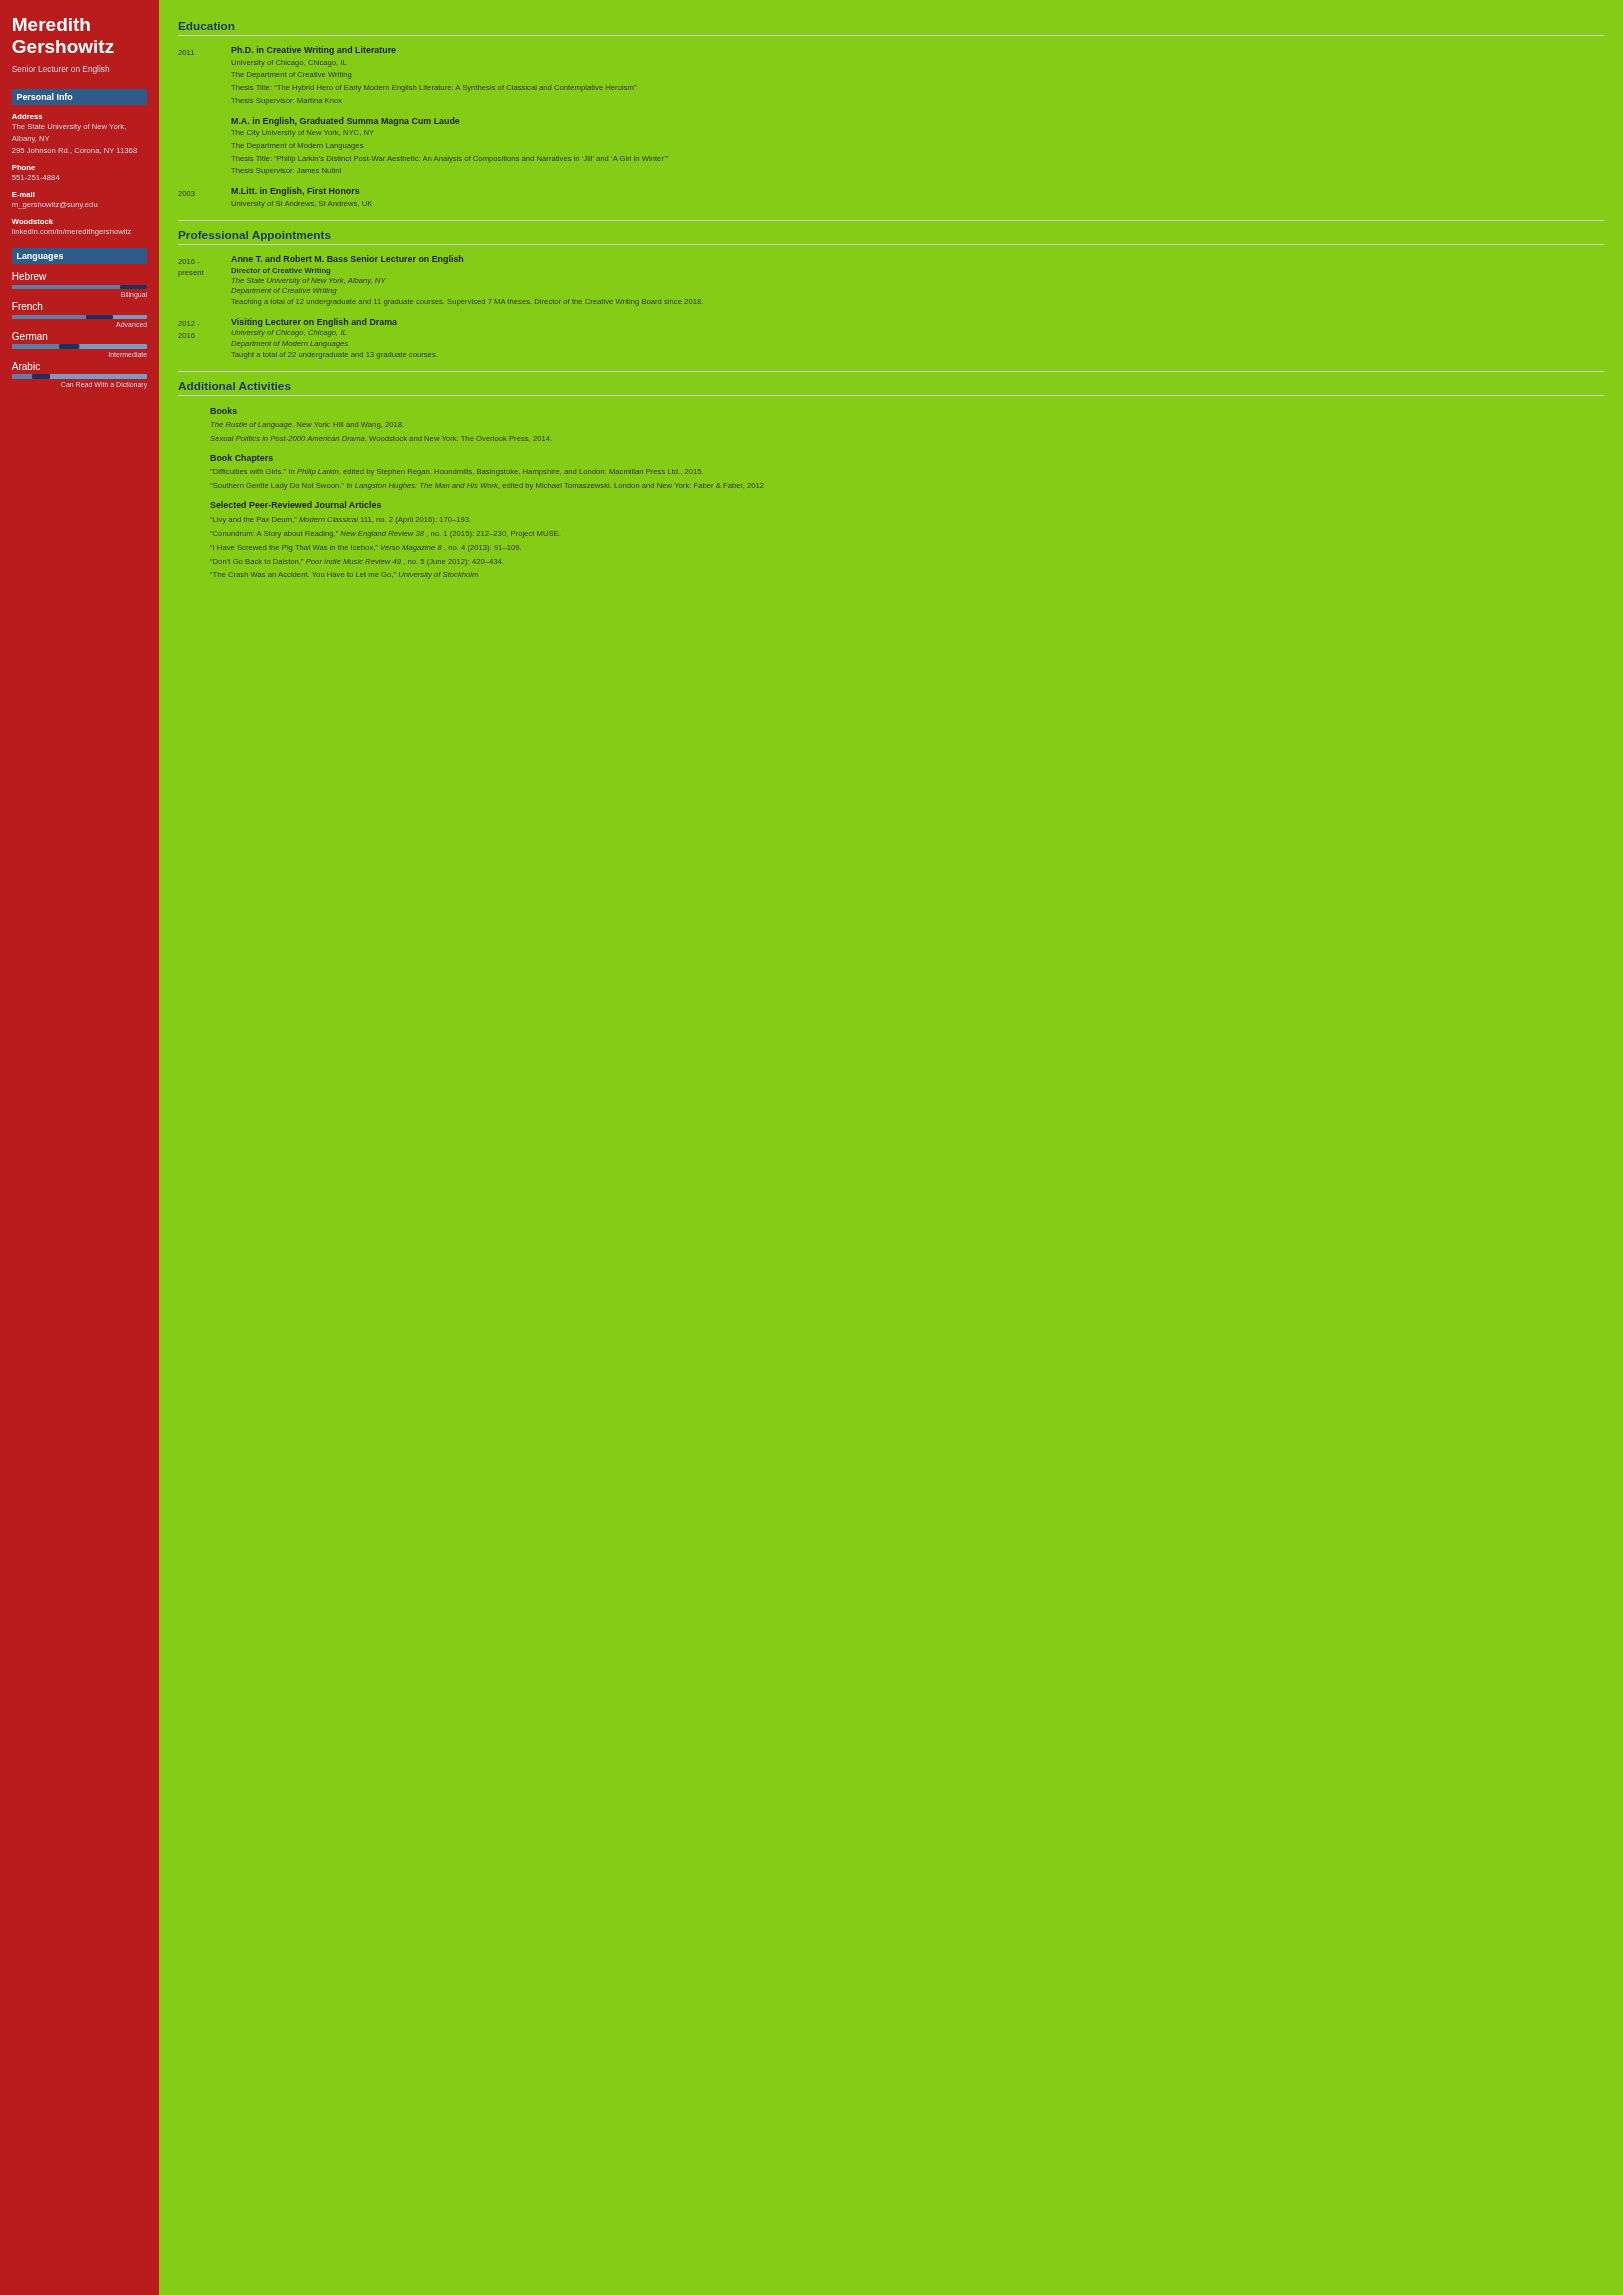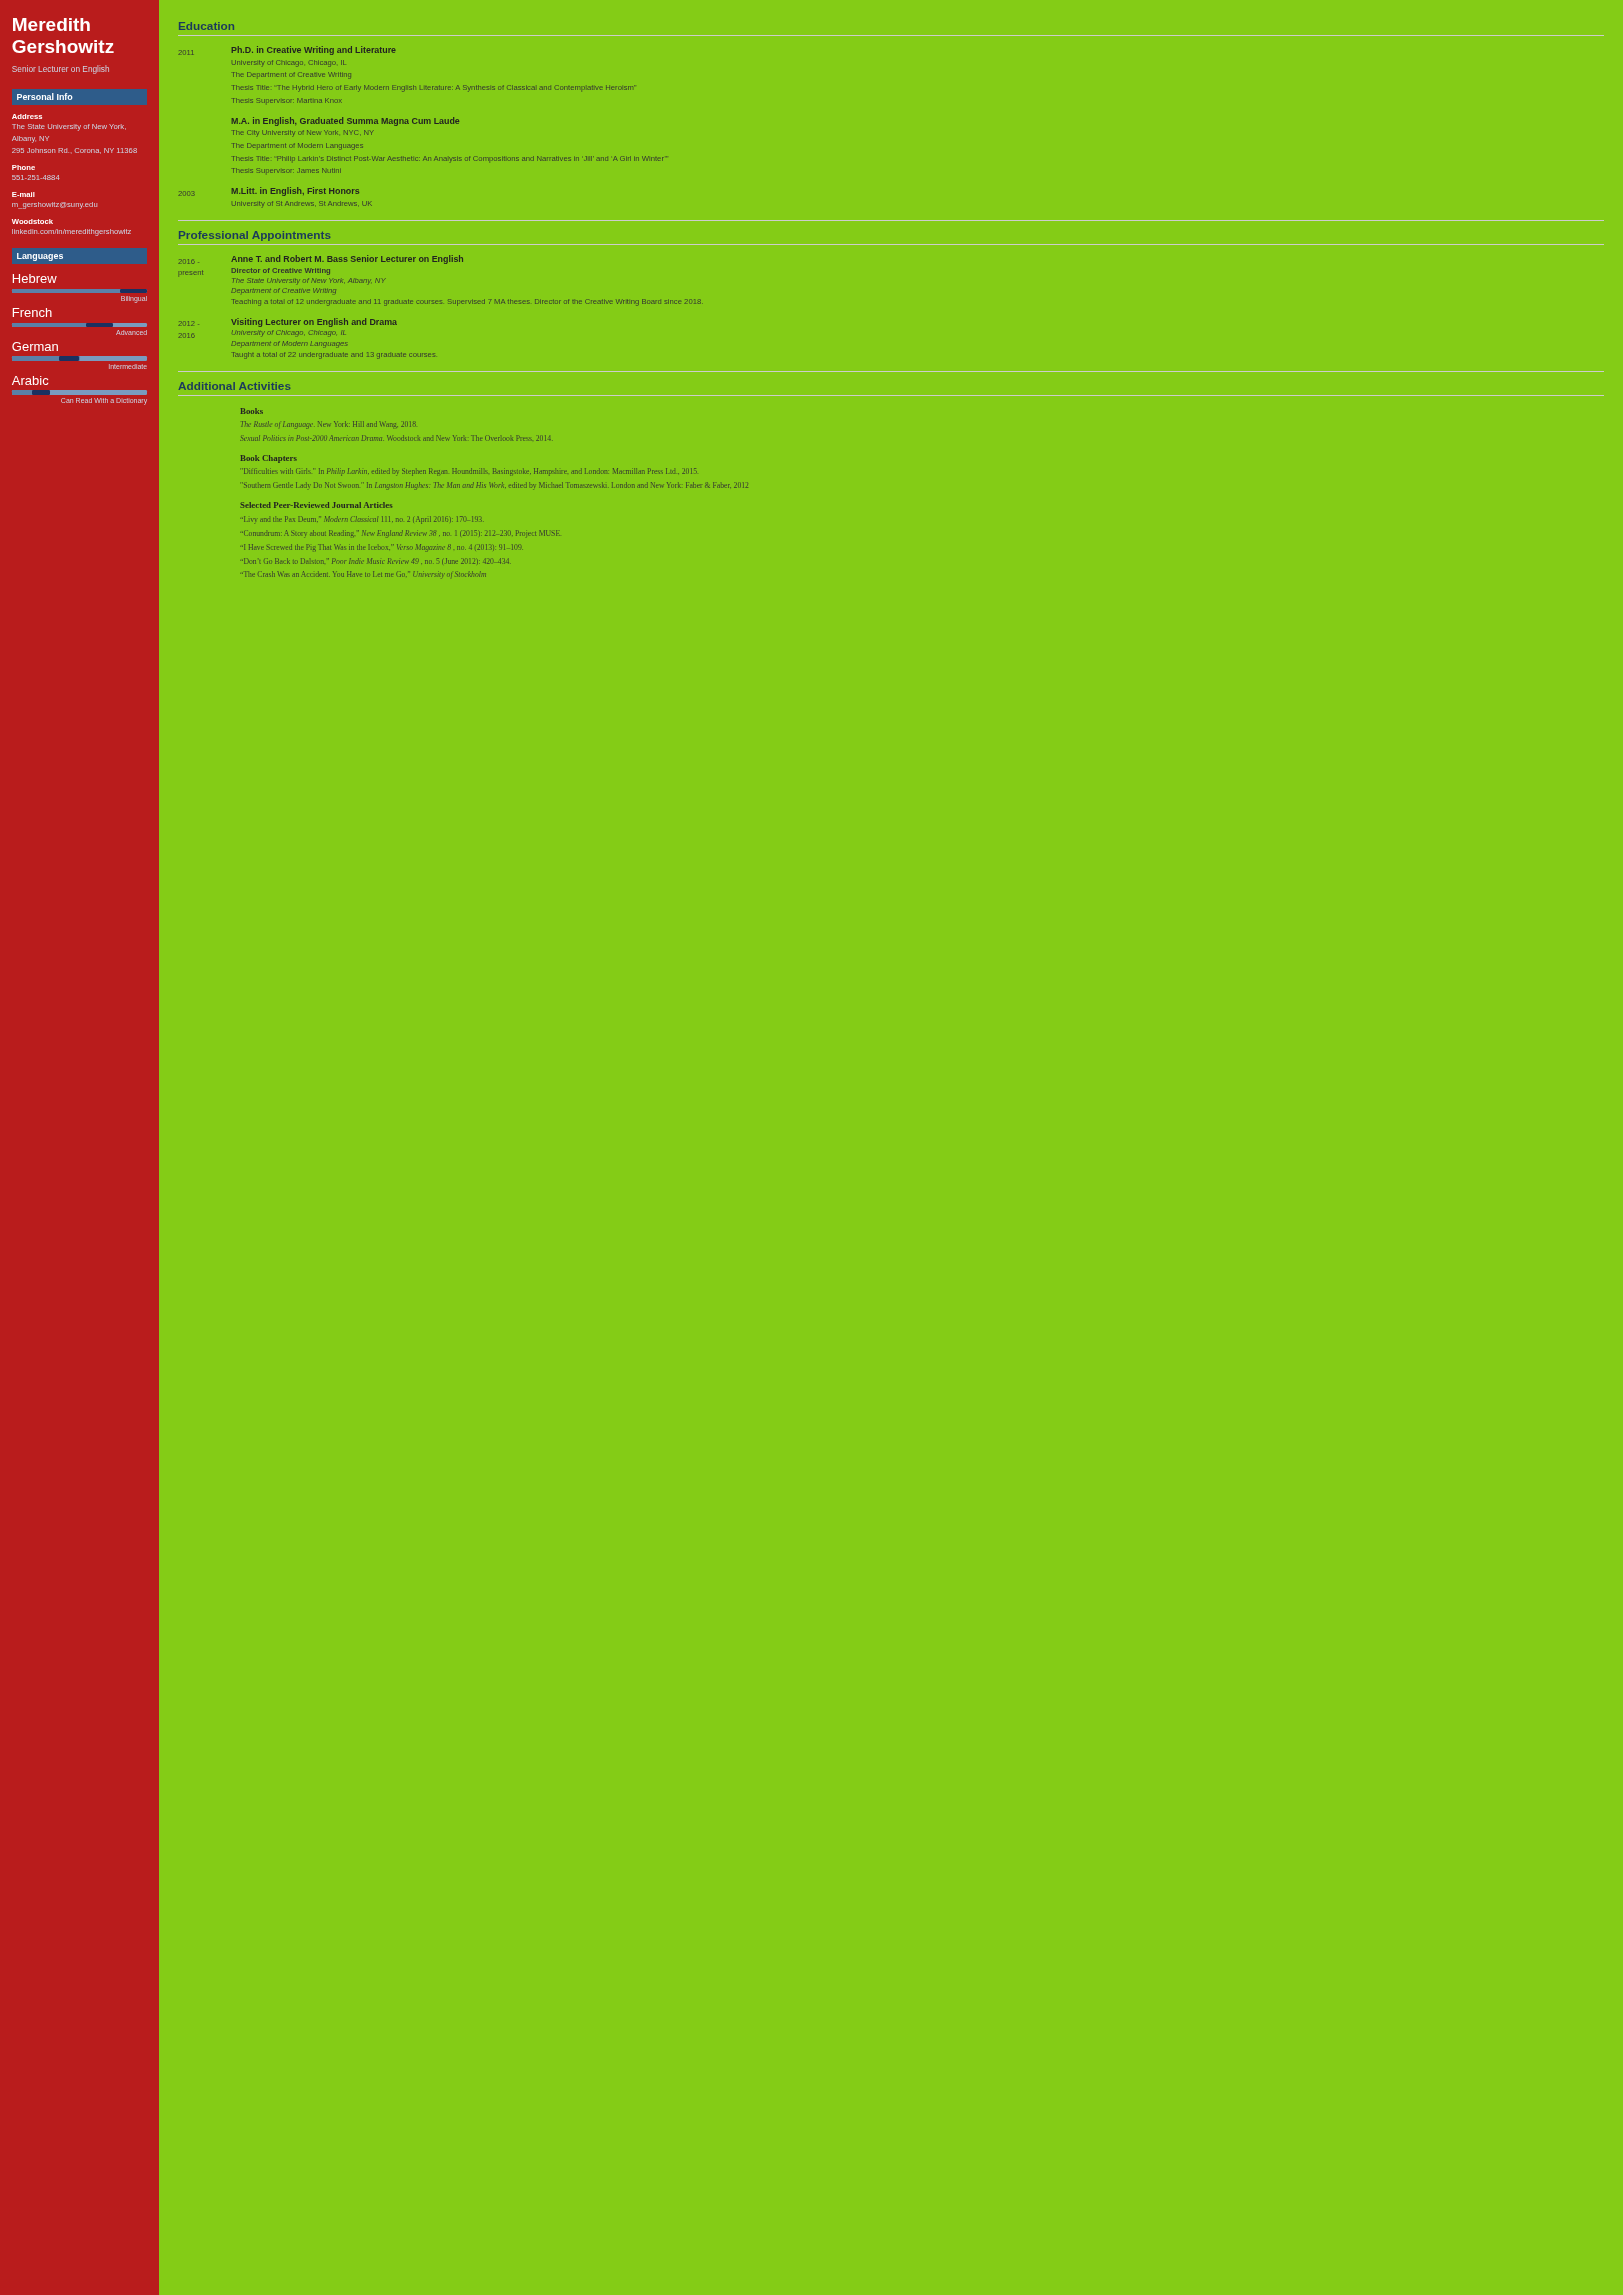--- a/index.html
+++ b/index.html
@@ -56,21 +56,21 @@
 
     .info-value {
       color: #ccd9e8;
       font-size: 7.7px;
       margin-bottom: 1.2px;
       line-height: 1.4;
     }
 
     .lang-name {
       color: #fff;
-      font-size: 13px;
+      font-size: 10px;
       margin-top: 3px;
       margin-bottom: 2.4px;
     }
 
     .lang-bar-container {
       width: 100%;
       height: 4.7px;
       background: #7a9bbf;
       border-radius: 1.2px;
       margin-bottom: 1.8px;
@@ -156,22 +156,21 @@
 
     .subsection-title {
       font-weight: bold;
       font-size: 8.9px;
       color: #222;
       margin-bottom: 3.5px;
       margin-top: 8.3px;
     }
 
     .additional-content {
-      margin-left: 62px;
-      font-family: Liberation Serif, serif;
+      margin-left: 32px;
     }
 
     hr.section-divider {
       border: none;
       border-top: 0.6px solid #ccc;
       margin: 9.4px 0 7px 0;
     }
   </style>
 </head>
 <body>

